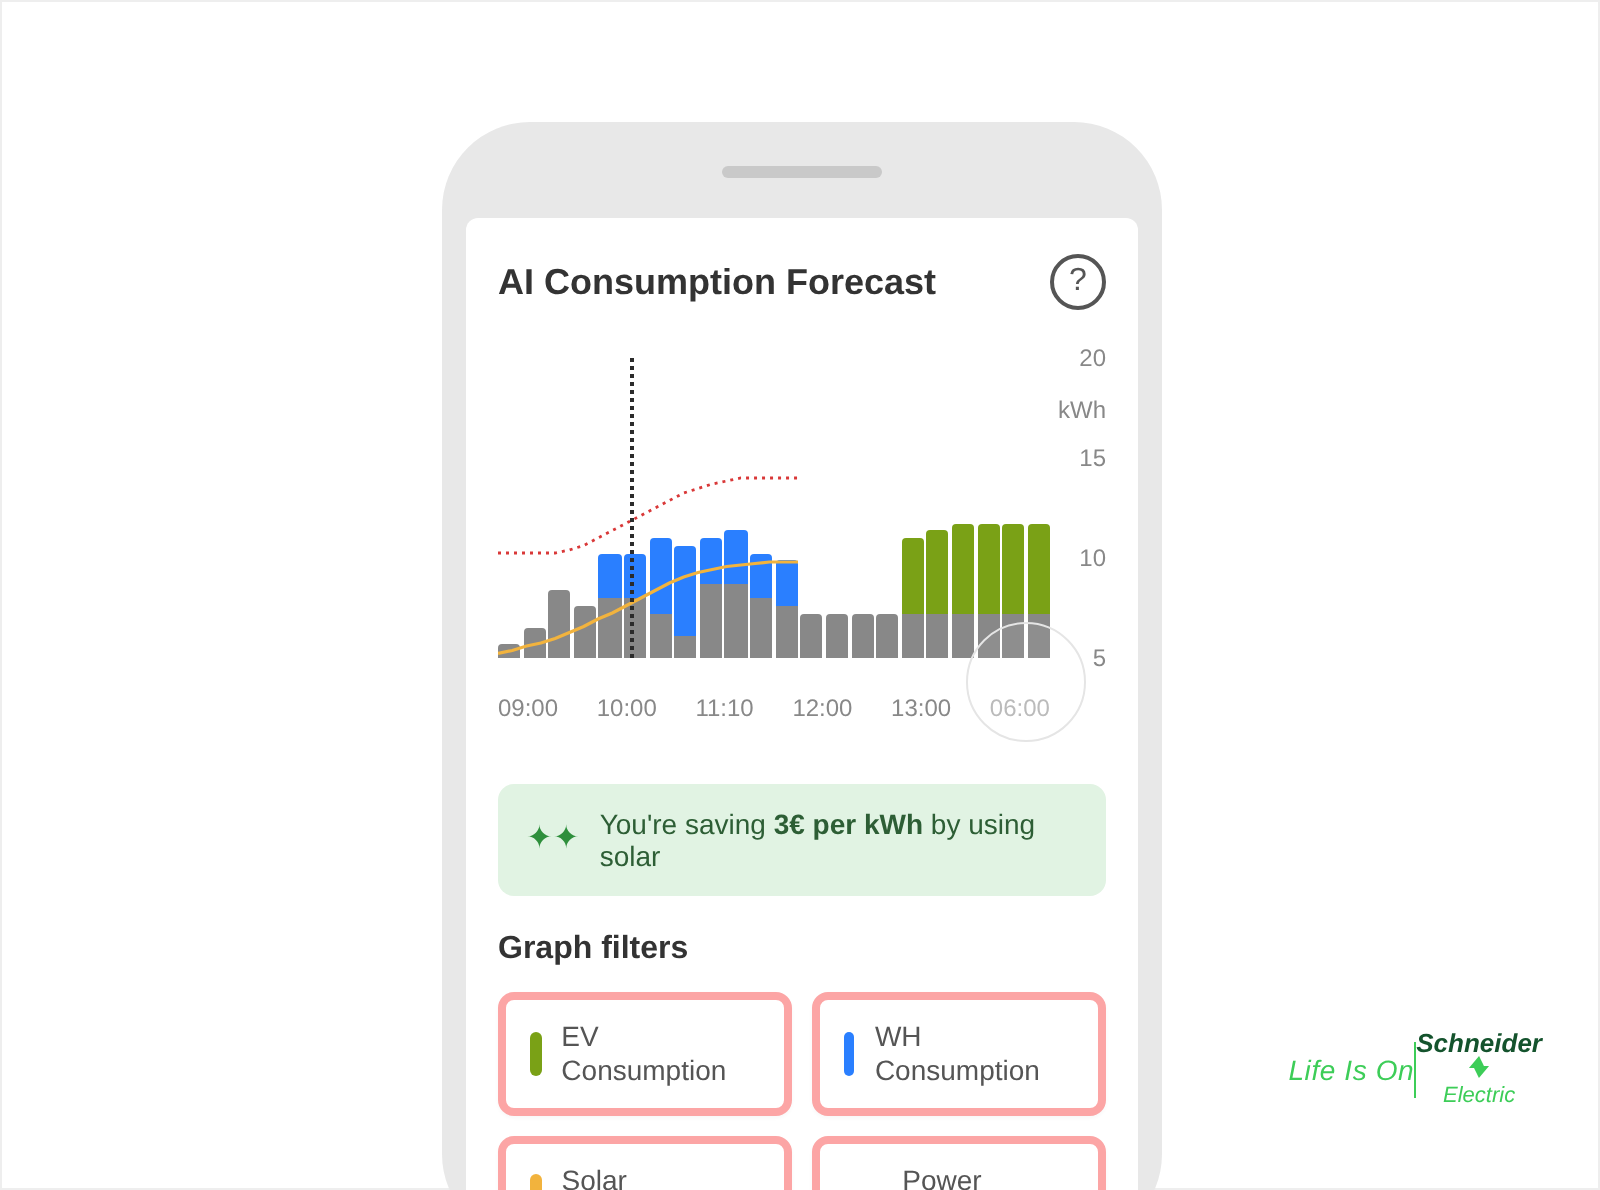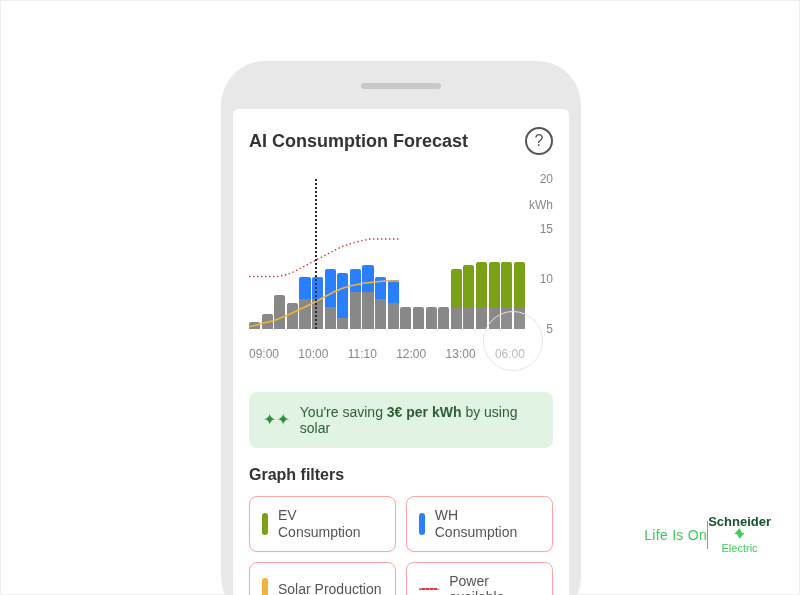--- a/index.html
+++ b/index.html
@@ -101,37 +101,38 @@
     font-size: 14px; color: #2d5e35;
   }
   .sparkles { color: #2e8f3c; font-size: 16px; line-height: 1; }
 
   .filters-title { margin-top: 18px; font-size: 16px; font-weight: 600; color: #333; }
   .filters-grid {
     margin-top: 12px;
     display: grid; grid-template-columns: 1fr 1fr; gap: 10px;
   }
   .chip {
-    border: 1px solid #fca5a5; border-radius: 8px;
+    border: 4px solid #fca5a5; border-radius: 8px;
     padding: 10px 12px;
     display: flex; align-items: center; gap: 10px;
     font-size: 14px; color: #555; background: #fff;
     cursor: pointer;
     box-shadow: 0 1px 2px rgba(0,0,0,0.03);
   }
   .swatch { width: 6px; height: 22px; border-radius: 3px; }
   .swatch.dotted-red {
     width: 22px; height: 0; border-top: 2.5px dotted #d93838; align-self: center;
   }
   .chip .txt { line-height: 1.2; }
 
   .brand {
     position: absolute; right: 28px; bottom: 40px;
     display: flex; align-items: center; 
     color: #3DCD58;
+    font-style: italic;
   }
   .life { font-size: 14px; letter-spacing: .3px; }
   .life .on-o { color: #3DCD58; }
   .divider { width:1px; height: 28px; background: #3DCD58; }
   .se { line-height: 1; }
   .se .top { font-size: 13px; font-weight: 700; color: #14532d; }
   .se .bot { font-size: 11px; color: #3DCD58; display:flex; align-items:center; gap:3px;flex-direction:column; }
   .bolt {
     display:inline-block; width:9px; height:12px; position:relative;
   }

